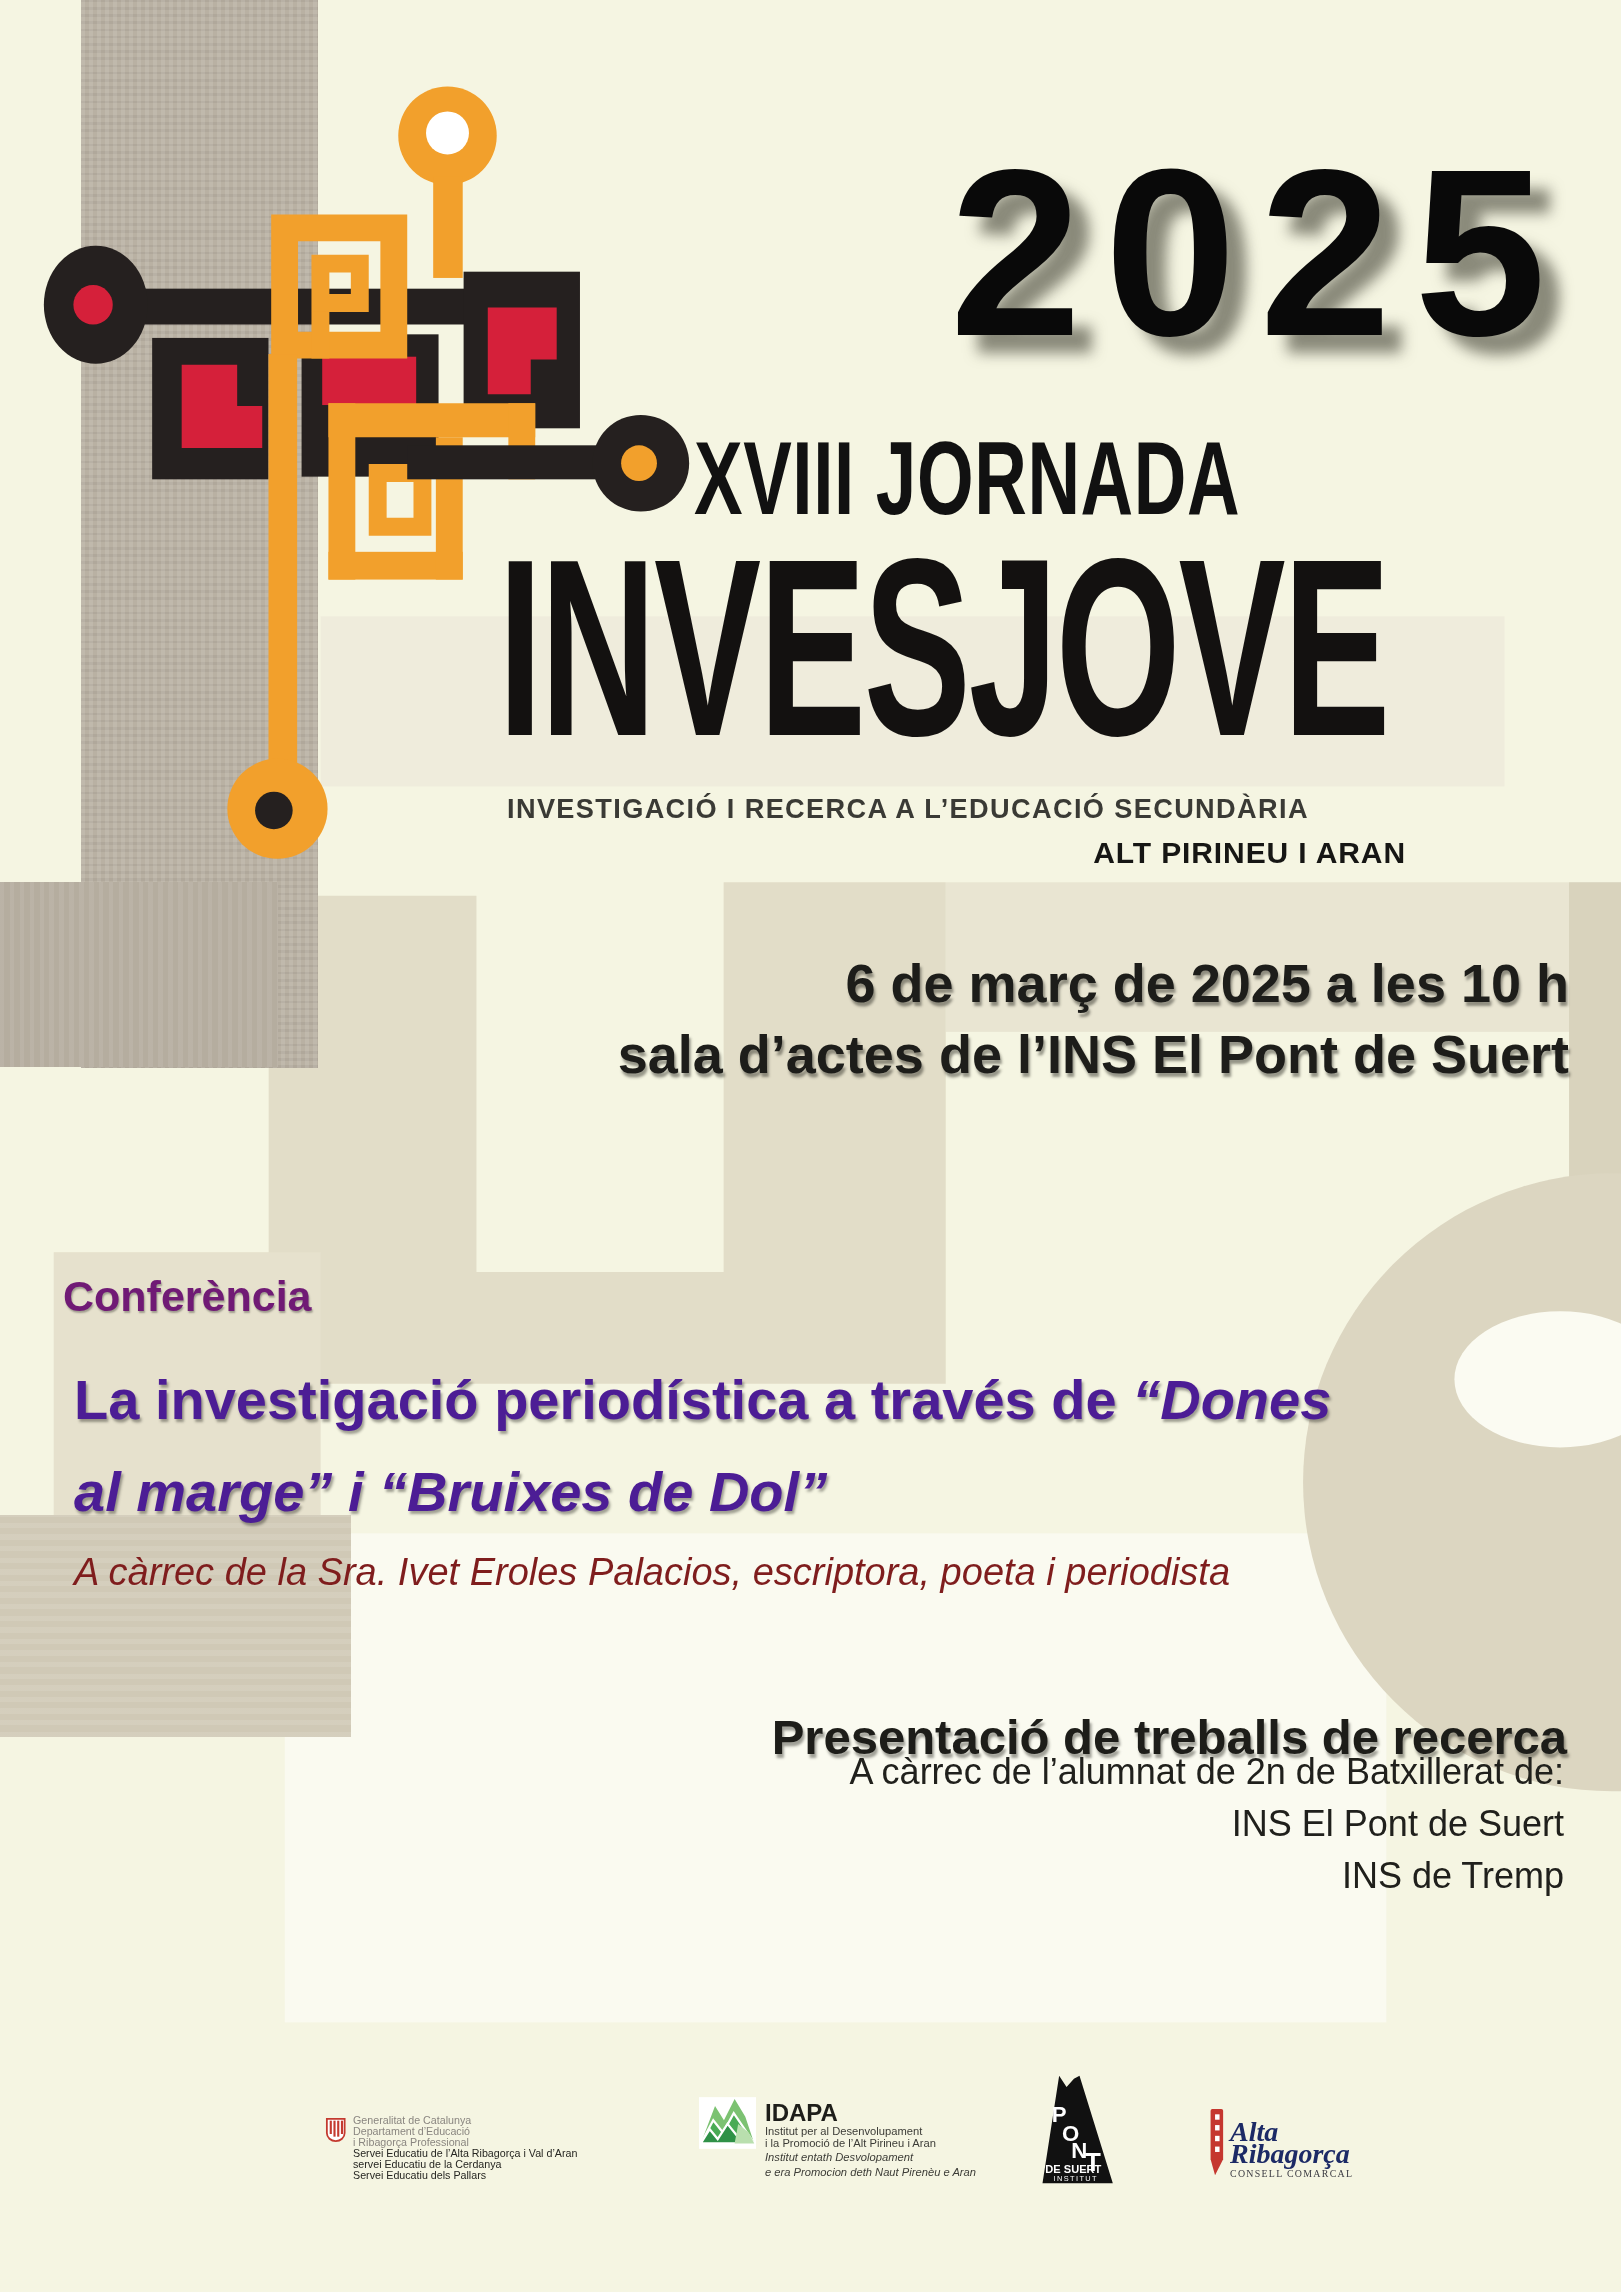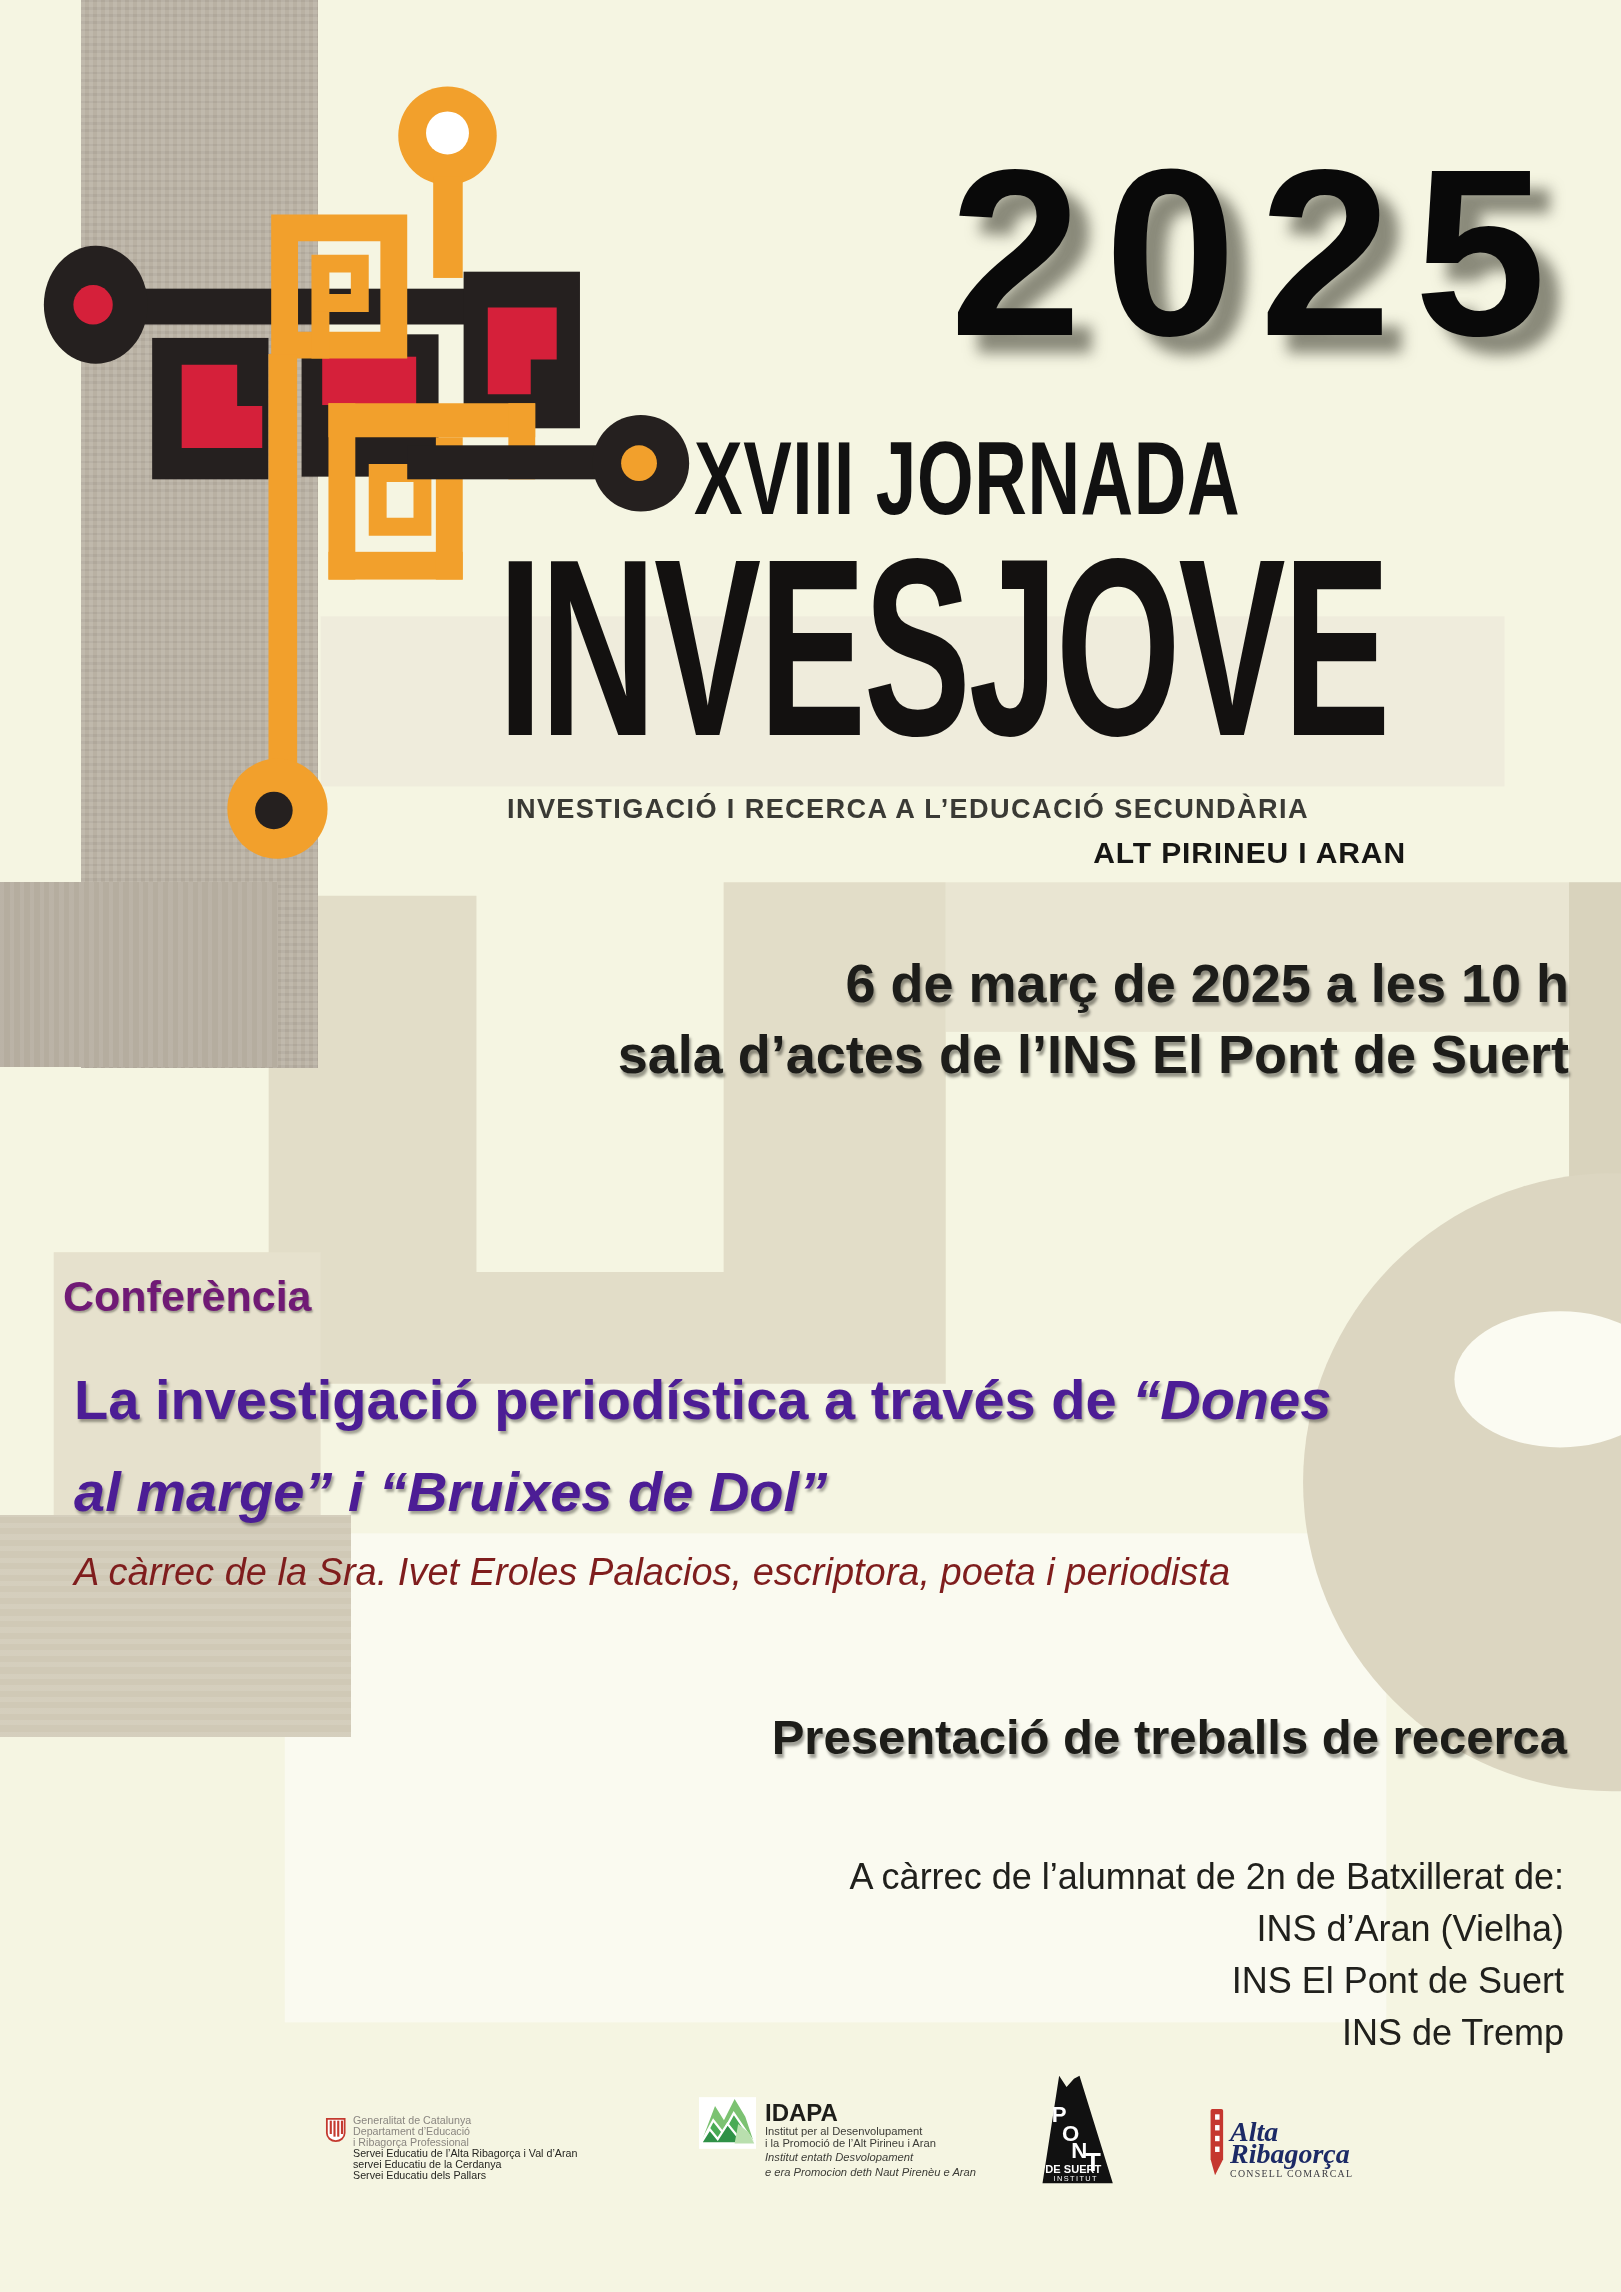--- a/index.html
+++ b/index.html
@@ -54,21 +54,21 @@
     left:74px;top:1354px;font-size:56px;font-weight:bold;line-height:92px;color:#4c1d95;
     text-shadow:1.8px 2.7px 2.7px rgba(30,30,25,.4);
   }
   .conf-title .it{font-style:italic;}
   .speaker{left:74px;top:1551px;font-size:38px;font-style:italic;color:#7f1d1d;}
   .pres-title{
     right:54px;top:1709px;font-size:49px;font-weight:bold;color:#1d1d19;
     text-shadow:1.8px 3.6px 2.7px rgba(30,30,25,.42);
   }
   .alumnat{
-    right:57px;top:1851px;text-align:right;font-size:36px;line-height:52px;color:#20201c;margin-left:22px;
+    right:57px;top:1746px;text-align:right;font-size:36px;line-height:52px;color:#20201c;margin-left:22px;
   }
   
   .gen-block{left:325px;top:2115px;z-index:3;}
   .gen-shield{position:absolute;left:0;top:2.7px;}
   .gen-lines{position:absolute;left:28px;top:0;font-size:10.7px;line-height:11px;white-space:nowrap;}
   .gen-lines .g{color:#8a8680;}
   .gen-lines .b{color:#262622;}
   .idapa-block{left:699px;top:2097px;z-index:3;}
   .idapa-text{position:absolute;left:66px;top:3.6px;white-space:nowrap;}
   .idapa-name{font-size:24px;font-weight:bold;color:#1e1e1a;line-height:24px;}
@@ -171,21 +171,20 @@
   <div><span>La investigació periodística a través de </span><span class="it">“Dones</span></div>
   <div class="it">al marge” i “Bruixes de Dol”</div>
 </div>
 
 <div class="abs txt speaker">A càrrec de la Sra. Ivet Eroles Palacios, escriptora, poeta i periodista</div>
 
 <div class="abs txt pres-title">Presentació de treballs de recerca</div>
 
 <div class="abs txt alumnat">
   <div>A càrrec de l’alumnat de 2n de Batxillerat de:</div>
-  <div>INS d’Aran (Vielha)</div>
   <div>INS El Pont de Suert</div>
   <div>INS de Tremp</div>
 </div>
 
 <div class="abs gen-block">
   <svg class="gen-shield" width="21.5" height="24" viewBox="0 0 24 27">
     <path d="M2,1 h20 v16 a10,9 0 0 1 -10,9 a10,9 0 0 1 -10,-9 Z" fill="#ffffff" stroke="#c43a2f" stroke-width="2"></path>
     <rect x="5.2" y="3" width="2.4" height="15" fill="#c43a2f"></rect>
     <rect x="9.4" y="3" width="2.4" height="18" fill="#c43a2f"></rect>
     <rect x="13.6" y="3" width="2.4" height="18" fill="#c43a2f"></rect>

